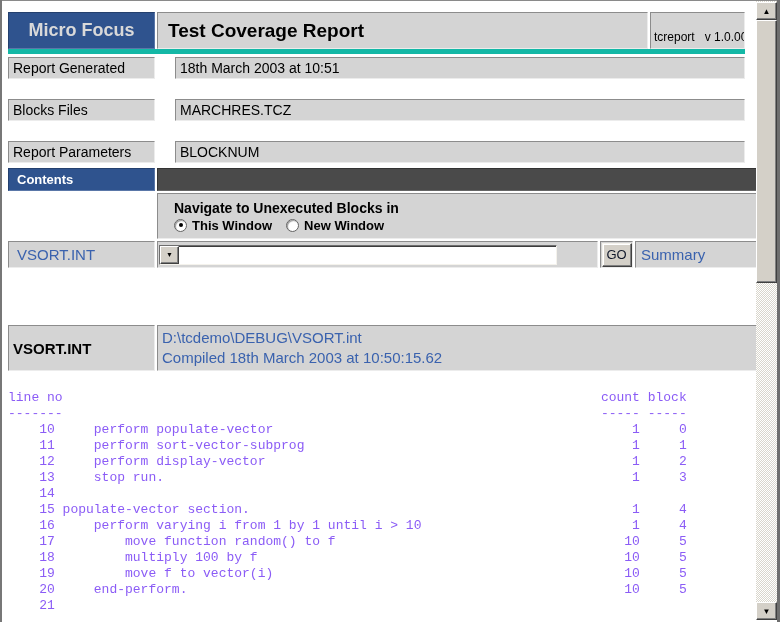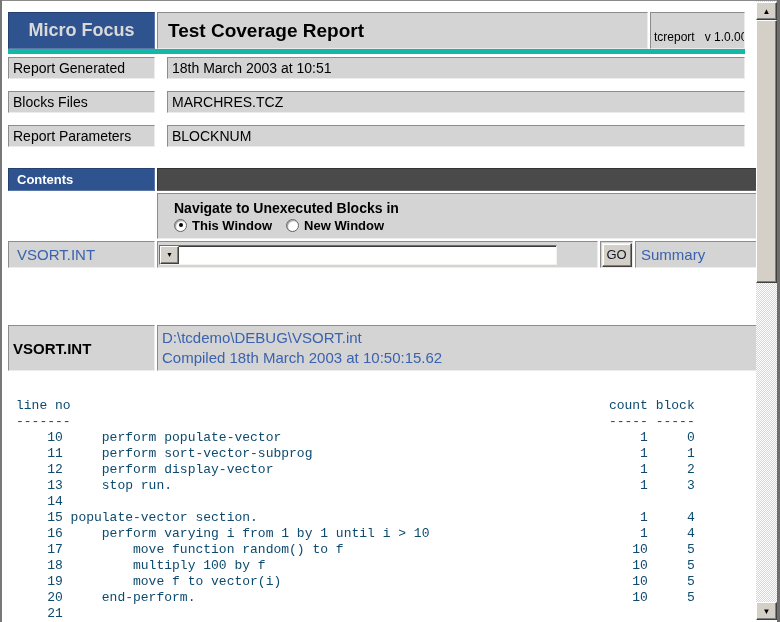--- a/index.html
+++ b/index.html
@@ -26,21 +26,21 @@
   }
   .hdr .cell{height:37px;}
   .brand{background:#2f538e;justify-content:center;color:#d9d9d9;font-weight:bold;font-size:18px;border-color:#1d3james 0;}
   .brand{border-color:#24406e #5a77a8 #5a77a8 #24406e;}
   .page-title{font-weight:bold;font-size:19px;padding-left:10px;}
   .version-cell{font-size:12px;align-items:flex-end;padding:0 3px 4px 3px;white-space:pre;}
 
   
   .info{
     position:absolute;left:8px;top:57px;width:737px;
-    display:grid;grid-template-columns:147px 1fr;gap:12px;grid-auto-rows:22px;
+    display:grid;grid-template-columns:147px 1fr;gap:20px;grid-auto-rows:22px;
   }
   .info .cell{font-size:14px;padding-left:4px;}
 
   
   .contents{
     position:absolute;left:8px;top:168px;width:777px;
     display:grid;grid-template-columns:147px 441px 33px 1fr;
     grid-template-rows:23px 46px 27px;gap:2px;
   }
   .c-title{background:#2f538e;color:#fff;font-weight:bold;font-size:13px;padding-left:8px;border-color:#24406e #5a77a8 #5a77a8 #24406e;}
@@ -86,23 +86,23 @@
   
   .prog{
     position:absolute;left:8px;top:325px;width:749px;
     display:grid;grid-template-columns:147px 1fr;grid-template-rows:46px;gap:2px;
   }
   .prog-name{font-weight:bold;font-size:15px;padding-left:4px;}
   .prog-detail{flex-direction:column;align-items:flex-start;justify-content:center;padding-left:4px;font-size:15px;line-height:20px;}
 
   
   .listing{
-    position:absolute;left:8px;top:390px;margin:8px;
+    position:absolute;left:8px;top:390px;margin:0;
     font-family:"Liberation Mono","DejaVu Sans Mono",monospace;
-    font-size:13px;line-height:16px;white-space:pre;color:#0c4a6e;
+    font-size:13px;line-height:16px;white-space:pre;color:#8b5cf6;
   }
 
   
   .scrollbar{
     position:absolute;left:756px;top:1px;width:21px;height:619px;
     background:#e9e7df;
     background-image:conic-gradient(#ffffff 90deg,#d9d6cc 0 180deg,#ffffff 0 270deg,#d9d6cc 0);
     background-size:2px 2px;
   }
   .sb-btn{

